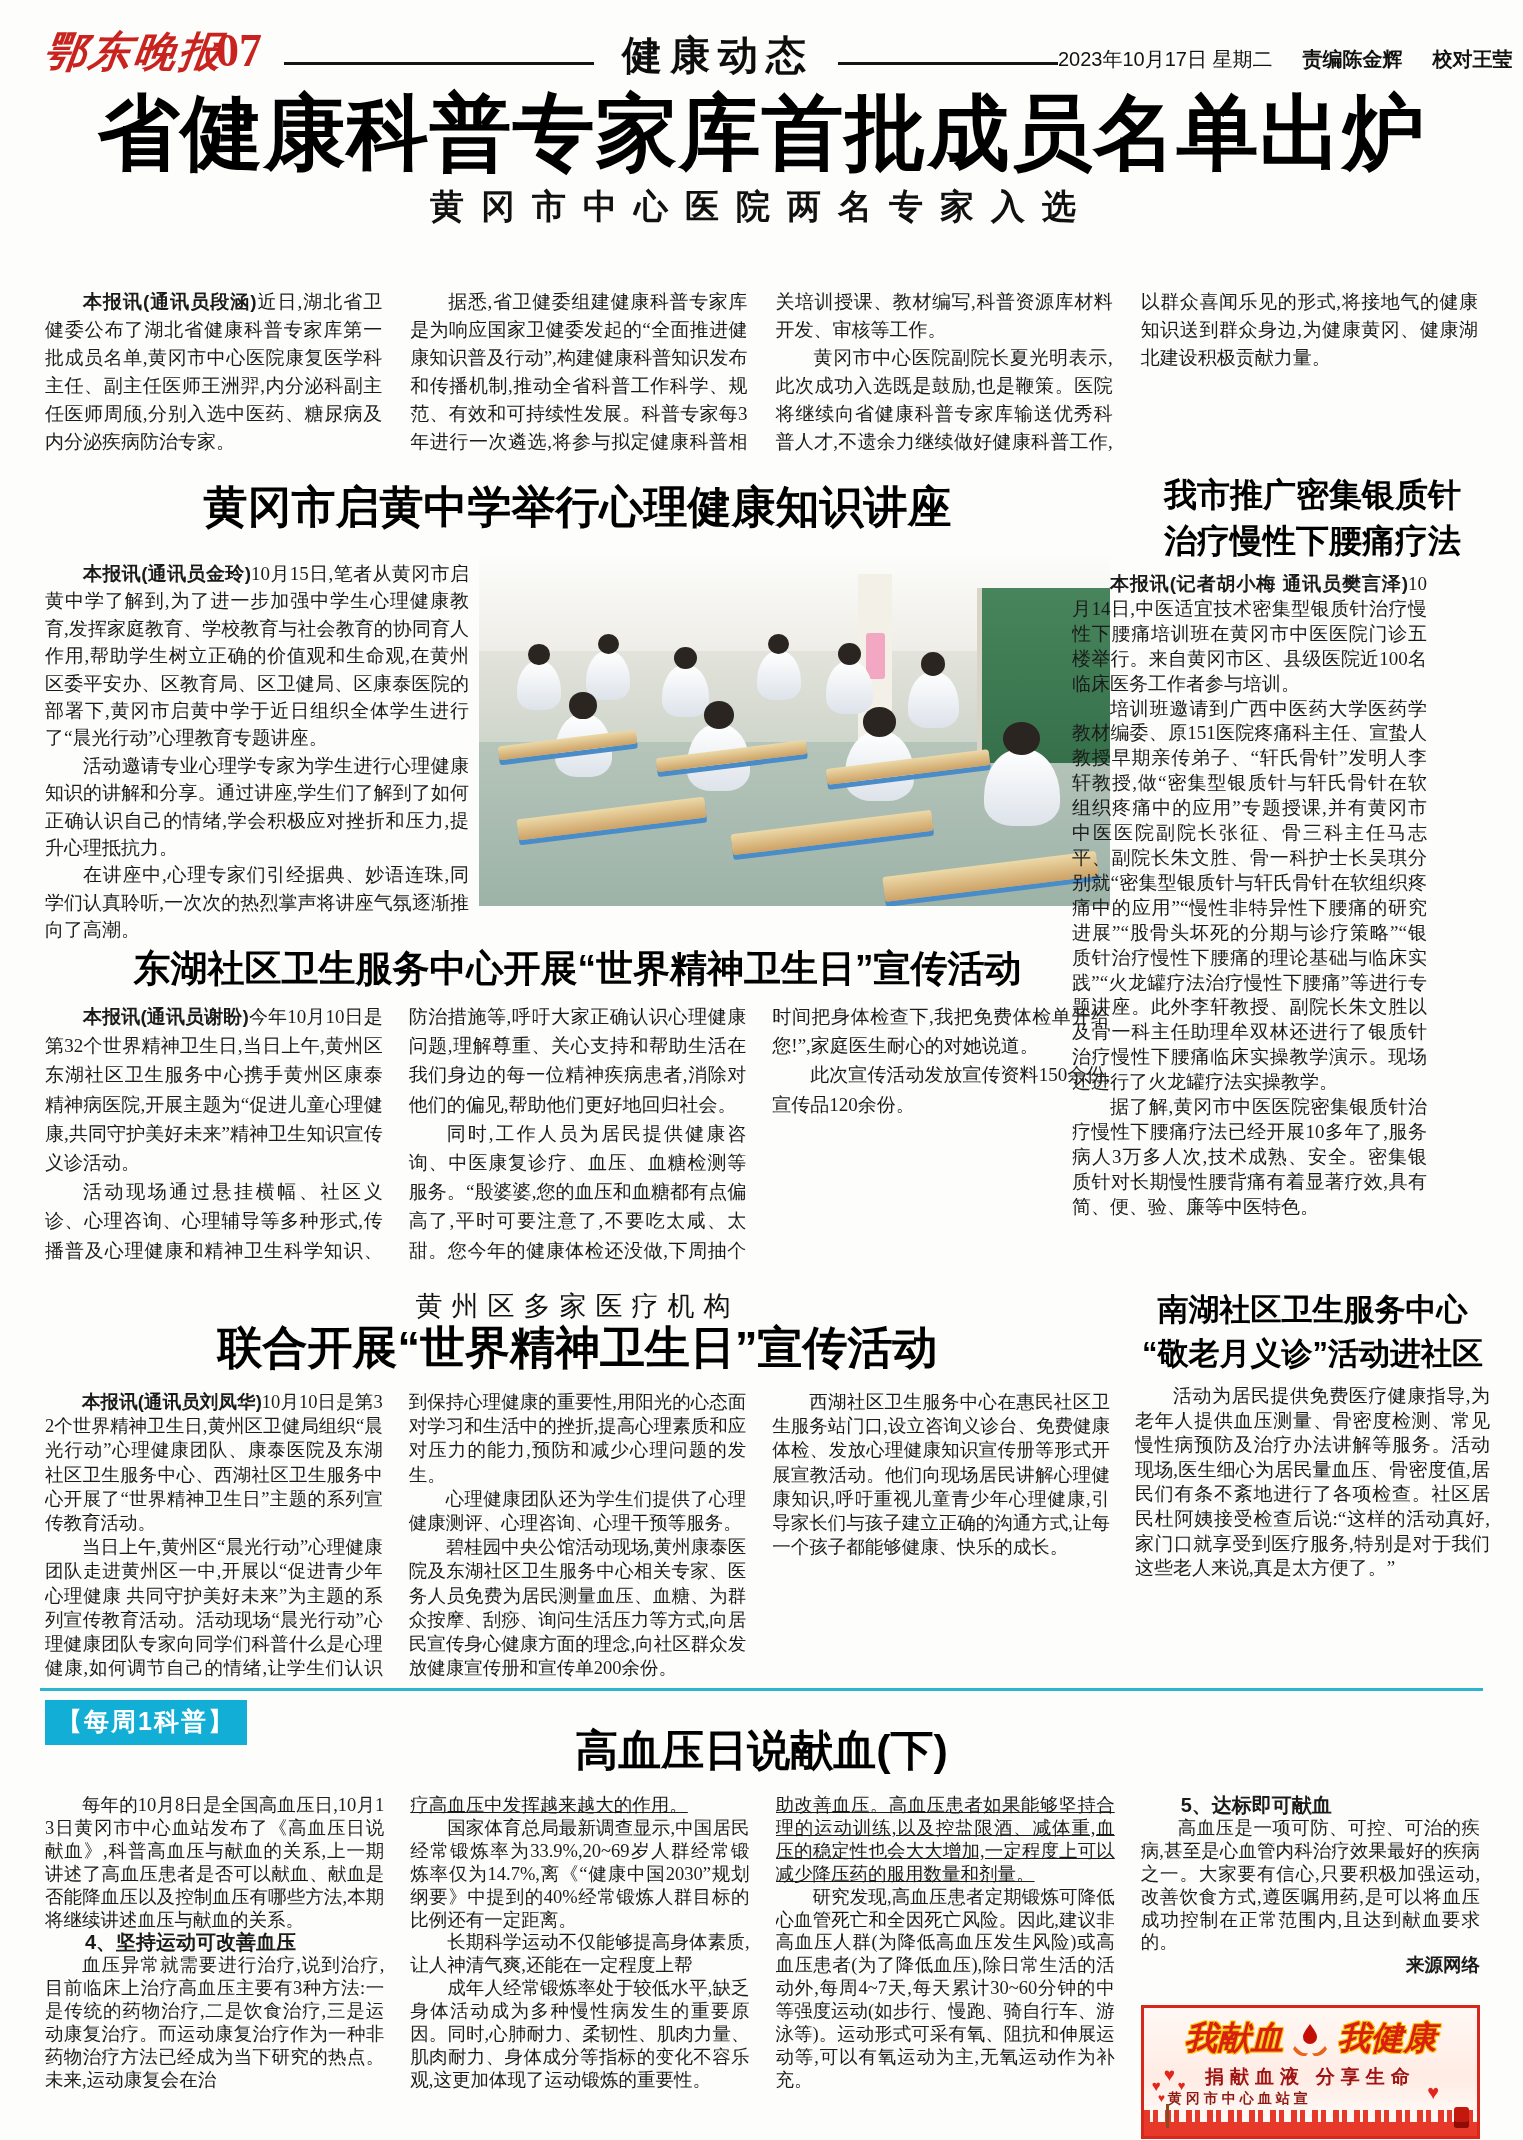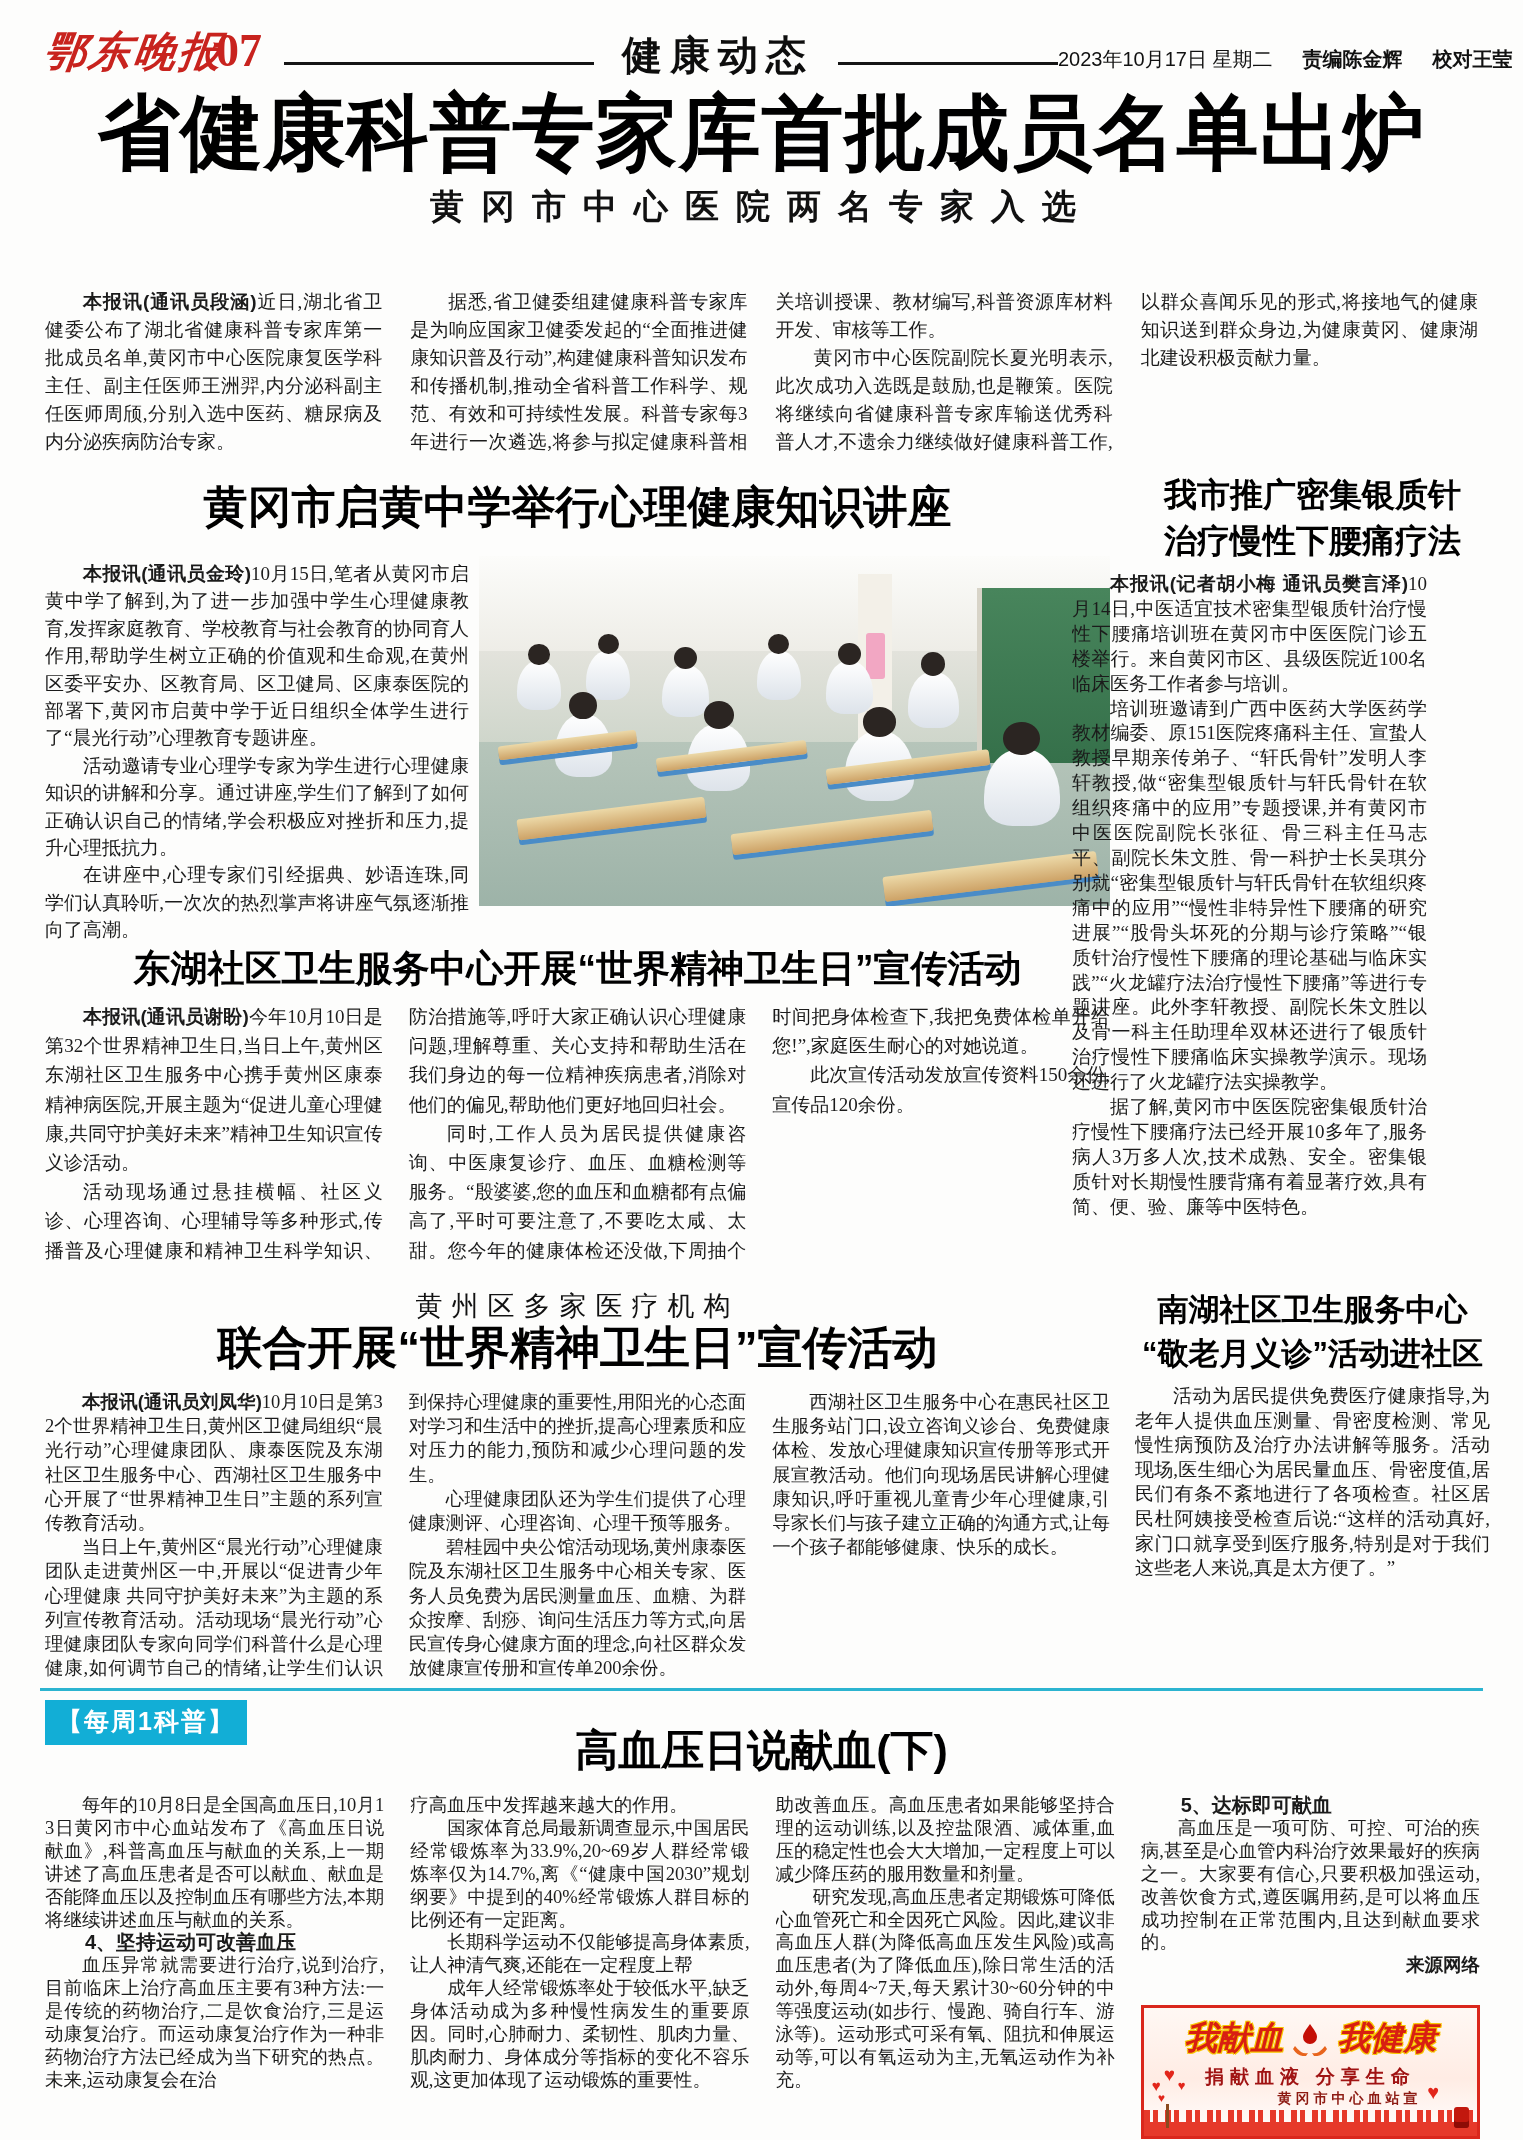--- a/index.html
+++ b/index.html
@@ -19,21 +19,21 @@
   #mast-section{left:598px;top:28px;width:240px;font-size:40px;font-weight:900;
     letter-spacing:8px;color:#0d0d0d;}
   #mast-date{left:1058px;top:46px;font-size:20px;color:#111;white-space:nowrap;}
   #mast-date b{margin-left:30px;font-weight:700;}
   
   #lead-headline{left:0;top:90px;width:1523px;font-size:82px;font-weight:900;
     color:#000;line-height:1.05;letter-spacing:1px;}
   #lead-subhead{left:0;top:184px;width:1523px;font-size:34px;font-weight:600;
     letter-spacing:17px;color:#111;}
   .newsbody p.para{margin:0;text-indent:2em;text-align:justify;word-break:break-all;}
-  .newsbody p.cont{text-indent:0;}
+  .newsbody p.cont{text-indent:0;text-decoration:underline;}
   .newsbody p.sub{font-family:"Liberation Sans","DejaVu Sans",sans-serif;font-weight:700;}
   .newsbody p.src{text-indent:0;text-align:right;font-family:"Liberation Sans","DejaVu Sans",sans-serif;font-weight:700;}
   .newsbody b{font-family:"Liberation Sans","DejaVu Sans",sans-serif;font-weight:700;}
   #lead-body{left:45px;top:288px;width:1433px;height:176px;overflow:hidden;
     column-count:4;column-gap:28px;column-fill:auto;font-size:19px;line-height:28px;}
   
   #art2-title{left:45px;top:478px;width:1065px;font-size:44px;font-weight:900;color:#000;}
   #art2-body{left:45px;top:560px;width:424px;height:394px;overflow:hidden;
     font-size:19px;line-height:27.4px;}
   #art3-title{left:45px;top:944px;width:1065px;font-size:37px;font-weight:900;color:#000;}
@@ -81,21 +81,21 @@
   .sci-col .newsbody p.sub{font-size:20px;}
   
   #adbox{margin-top:28px;height:128px;border:3px solid #da271c;position:relative;
     overflow:hidden;background:linear-gradient(180deg,#fff8f4 0%,#ffece4 55%,#fff 100%);}
   #ad-row1{position:absolute;left:0;top:8px;width:100%;display:flex;justify-content:center;
     align-items:center;gap:10px;}
   .ad-slogan{font-size:33px;font-weight:900;color:#d81f12;font-style:italic;
     text-shadow:1px 1px 0 #f7c600,-1px -1px 0 #f7c600,1px -1px 0 #f7c600,-1px 1px 0 #f7c600;}
   #ad-row2{position:absolute;left:0;top:56px;width:100%;text-align:center;font-size:19px;
     font-weight:700;color:#a01313;letter-spacing:6px;}
-  #ad-row3{position:absolute;left:15px;top:82px;width:100%;text-align:center;font-size:14px;
+  #ad-row3{position:absolute;left:0;top:82px;width:100%;font-size:14px;
     font-weight:700;color:#8d1a12;letter-spacing:4px;padding-left:24px;}
   #ad-skyline{position:absolute;left:0;bottom:0;width:100%;height:26px;
     background:
       repeating-linear-gradient(90deg,#e6392a 0 6px,transparent 6px 9px,#e6392a 9px 14px,transparent 14px 21px),
       linear-gradient(transparent 0 12px,#e6392a 12px);}
   .ad-heart{position:absolute;color:#e2261b;line-height:1;}
   #ad-trunk{position:absolute;left:22px;bottom:8px;width:3px;height:24px;background:#8a4a1f;}
   #ad-bag{position:absolute;right:8px;bottom:8px;width:15px;height:21px;border-radius:3px;
     background:#c2180e;box-shadow:inset 0 -6px 0 #8d0c06;}
 </style>

